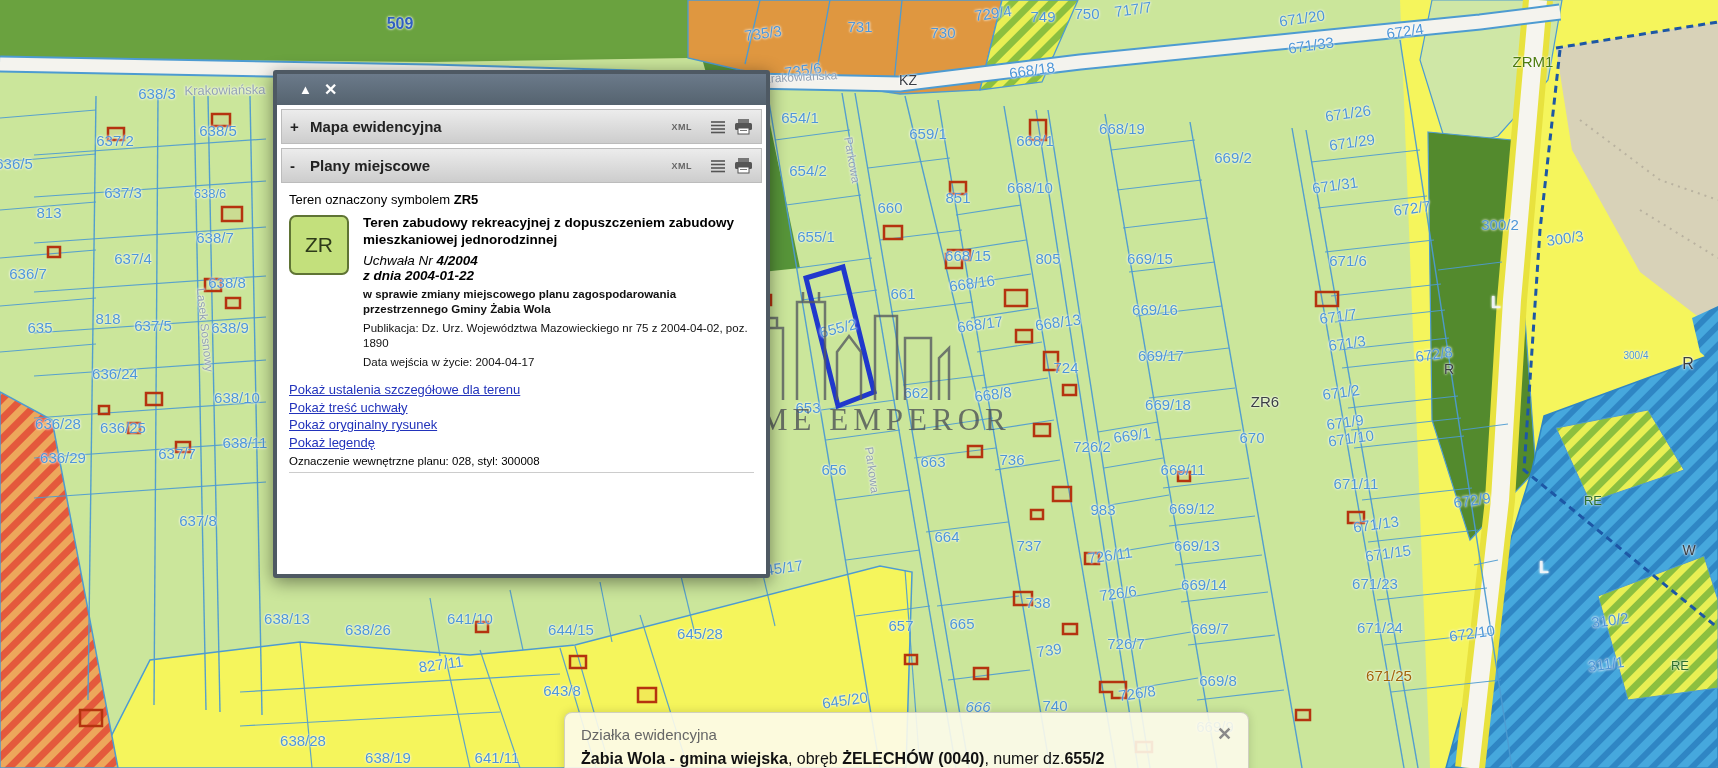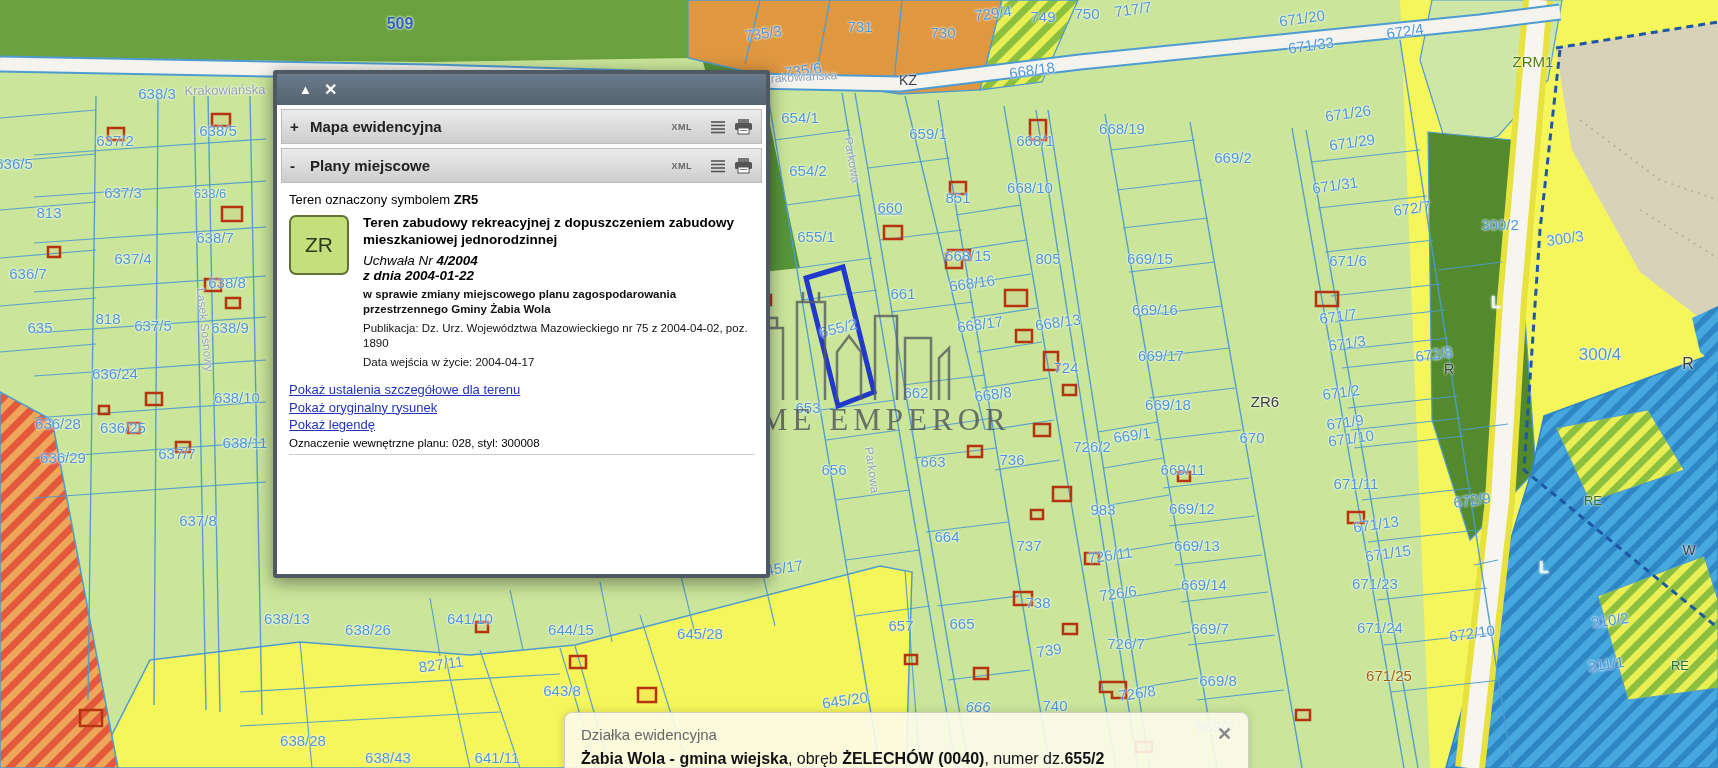--- a/index.html
+++ b/index.html
@@ -309,21 +309,21 @@
       <span class="plabel" style="left: 872px; top: 470px; color: rgb(147, 162, 180); font-size: 12px; transform: translate(-50%, -50%) rotate(82deg);">Parkowa</span>
       <span class="plabel" style="left: 205px; top: 330px; color: rgb(147, 162, 180); font-size: 12px; transform: translate(-50%, -50%) rotate(84deg);">Lasek Sosnowy</span>
       <span class="plabel" style="left: 800px; top: 117px; color: rgb(78, 150, 216); font-size: 15px; transform: translate(-50%, -50%) rotate(0deg);">654/1</span>
       <span class="plabel" style="left: 928px; top: 133px; color: rgb(78, 150, 216); font-size: 15px; transform: translate(-50%, -50%) rotate(0deg);">659/1</span>
       <span class="plabel" style="left: 1035px; top: 140px; color: rgb(78, 150, 216); font-size: 15px; transform: translate(-50%, -50%) rotate(0deg);">668/1</span>
       <span class="plabel" style="left: 1122px; top: 128px; color: rgb(78, 150, 216); font-size: 15px; transform: translate(-50%, -50%) rotate(0deg);">668/19</span>
       <span class="plabel" style="left: 1233px; top: 157px; color: rgb(78, 150, 216); font-size: 15px; transform: translate(-50%, -50%) rotate(0deg);">669/2</span>
       <span class="plabel" style="left: 1348px; top: 113px; color: rgb(78, 150, 216); font-size: 15px; transform: translate(-50%, -50%) rotate(-8deg);">671/26</span>
       <span class="plabel" style="left: 1352px; top: 142px; color: rgb(78, 150, 216); font-size: 15px; transform: translate(-50%, -50%) rotate(-8deg);">671/29</span>
       <span class="plabel" style="left: 808px; top: 170px; color: rgb(78, 150, 216); font-size: 15px; transform: translate(-50%, -50%) rotate(0deg);">654/2</span>
-      <span class="plabel" style="left: 890px; top: 207px; color: rgb(78, 150, 216); font-size: 15px; transform: translate(-50%, -50%) rotate(0deg); text-decoration: underline;">660</span>
+      <span class="plabel" style="left: 890px; top: 207px; color: rgb(78, 150, 216); font-size: 15px; transform: translate(-50%, -50%) rotate(0deg);">660</span>
       <span class="plabel" style="left: 958px; top: 197px; color: rgb(78, 150, 216); font-size: 15px; transform: translate(-50%, -50%) rotate(0deg);">851</span>
       <span class="plabel" style="left: 1030px; top: 187px; color: rgb(78, 150, 216); font-size: 15px; transform: translate(-50%, -50%) rotate(0deg);">668/10</span>
       <span class="plabel" style="left: 1335px; top: 185px; color: rgb(78, 150, 216); font-size: 15px; transform: translate(-50%, -50%) rotate(-8deg);">671/31</span>
       <span class="plabel" style="left: 816px; top: 236px; color: rgb(78, 150, 216); font-size: 15px; transform: translate(-50%, -50%) rotate(0deg);">655/1</span>
       <span class="plabel" style="left: 968px; top: 255px; color: rgb(78, 150, 216); font-size: 15px; transform: translate(-50%, -50%) rotate(0deg);">668/15</span>
       <span class="plabel" style="left: 1048px; top: 258px; color: rgb(78, 150, 216); font-size: 15px; transform: translate(-50%, -50%) rotate(0deg);">805</span>
       <span class="plabel" style="left: 1150px; top: 258px; color: rgb(78, 150, 216); font-size: 15px; transform: translate(-50%, -50%) rotate(0deg);">669/15</span>
       <span class="plabel" style="left: 1348px; top: 260px; color: rgb(78, 150, 216); font-size: 15px; transform: translate(-50%, -50%) rotate(0deg);">671/6</span>
       <span class="plabel" style="left: 1412px; top: 208px; color: rgb(78, 150, 216); font-size: 15px; transform: translate(-50%, -50%) rotate(-8deg);">672/7</span>
       <span class="plabel" style="left: 1500px; top: 224px; color: rgb(78, 150, 216); font-size: 15px; transform: translate(-50%, -50%) rotate(0deg);">300/2</span>
@@ -379,21 +379,21 @@
       <span class="plabel" style="left: 1389px; top: 675px; color: #a16207; font-size: 15px; transform: translate(-50%, -50%) rotate(0deg);">671/25</span>
       <span class="plabel" style="left: 1215px; top: 726px; color: rgb(78, 150, 216); font-size: 15px; transform: translate(-50%, -50%) rotate(0deg);">669/9</span>
       <span class="plabel" style="left: 198px; top: 520px; color: rgb(78, 150, 216); font-size: 15px; transform: translate(-50%, -50%) rotate(0deg);">637/8</span>
       <span class="plabel" style="left: 287px; top: 618px; color: rgb(78, 150, 216); font-size: 15px; transform: translate(-50%, -50%) rotate(0deg);">638/13</span>
       <span class="plabel" style="left: 368px; top: 629px; color: rgb(78, 150, 216); font-size: 15px; transform: translate(-50%, -50%) rotate(0deg);">638/26</span>
       <span class="plabel" style="left: 470px; top: 618px; color: rgb(78, 150, 216); font-size: 15px; transform: translate(-50%, -50%) rotate(0deg);">641/10</span>
       <span class="plabel" style="left: 571px; top: 629px; color: rgb(78, 150, 216); font-size: 15px; transform: translate(-50%, -50%) rotate(0deg);">644/15</span>
       <span class="plabel" style="left: 441px; top: 664px; color: rgb(78, 150, 216); font-size: 15px; transform: translate(-50%, -50%) rotate(-8deg);">827/11</span>
       <span class="plabel" style="left: 780px; top: 568px; color: rgb(78, 150, 216); font-size: 15px; transform: translate(-50%, -50%) rotate(-8deg);">645/17</span>
       <span class="plabel" style="left: 303px; top: 740px; color: rgb(78, 150, 216); font-size: 15px; transform: translate(-50%, -50%) rotate(0deg);">638/28</span>
-      <span class="plabel" style="left: 388px; top: 757px; color: rgb(78, 150, 216); font-size: 15px; transform: translate(-50%, -50%) rotate(0deg);">638/43</span>
+      <span class="plabel" style="left: 388px; top: 757px; color: rgb(78, 150, 216); font-size: 15px; transform: translate(-50%, -50%) rotate(0deg);">638/19</span>
       <span class="plabel" style="left: 497px; top: 757px; color: rgb(78, 150, 216); font-size: 15px; transform: translate(-50%, -50%) rotate(0deg);">641/11</span>
       <span class="plabel" style="left: 562px; top: 690px; color: rgb(78, 150, 216); font-size: 15px; transform: translate(-50%, -50%) rotate(0deg);">643/8</span>
       <span class="plabel" style="left: 700px; top: 633px; color: rgb(78, 150, 216); font-size: 15px; transform: translate(-50%, -50%) rotate(0deg);">645/28</span>
       <span class="plabel" style="left: 845px; top: 700px; color: rgb(78, 150, 216); font-size: 15px; transform: translate(-50%, -50%) rotate(-8deg);">645/20</span>
       <span class="plabel" style="left: 157px; top: 93px; color: rgb(78, 150, 216); font-size: 15px; transform: translate(-50%, -50%) rotate(0deg);">638/3</span>
       <span class="plabel" style="left: 115px; top: 140px; color: rgb(78, 150, 216); font-size: 15px; transform: translate(-50%, -50%) rotate(0deg);">637/2</span>
       <span class="plabel" style="left: 218px; top: 130px; color: rgb(78, 150, 216); font-size: 15px; transform: translate(-50%, -50%) rotate(0deg);">638/5</span>
       <span class="plabel" style="left: 14px; top: 163px; color: rgb(78, 150, 216); font-size: 15px; transform: translate(-50%, -50%) rotate(0deg);">636/5</span>
       <span class="plabel" style="left: 49px; top: 212px; color: rgb(78, 150, 216); font-size: 15px; transform: translate(-50%, -50%) rotate(0deg);">813</span>
       <span class="plabel" style="left: 123px; top: 192px; color: rgb(78, 150, 216); font-size: 15px; transform: translate(-50%, -50%) rotate(0deg);">637/3</span>
@@ -409,21 +409,21 @@
       <span class="plabel" style="left: 115px; top: 373px; color: rgb(78, 150, 216); font-size: 15px; transform: translate(-50%, -50%) rotate(0deg);">636/24</span>
       <span class="plabel" style="left: 237px; top: 373px; color: rgb(78, 150, 216); font-size: 15px; transform: translate(-50%, -50%) rotate(0deg); margin-top: 24px;">638/10</span>
       <span class="plabel" style="left: 58px; top: 423px; color: rgb(78, 150, 216); font-size: 15px; transform: translate(-50%, -50%) rotate(0deg);">636/28</span>
       <span class="plabel" style="left: 123px; top: 427px; color: rgb(78, 150, 216); font-size: 15px; transform: translate(-50%, -50%) rotate(0deg);">636/25</span>
       <span class="plabel" style="left: 245px; top: 442px; color: rgb(78, 150, 216); font-size: 15px; transform: translate(-50%, -50%) rotate(0deg);">638/11</span>
       <span class="plabel" style="left: 63px; top: 457px; color: rgb(78, 150, 216); font-size: 15px; transform: translate(-50%, -50%) rotate(0deg);">636/29</span>
       <span class="plabel" style="left: 177px; top: 453px; color: rgb(78, 150, 216); font-size: 15px; transform: translate(-50%, -50%) rotate(0deg);">637/7</span>
       <span class="plabel" style="left: 1434px; top: 354px; color: rgb(78, 150, 216); font-size: 15px; transform: translate(-50%, -50%) rotate(-8deg);">672/8</span>
       <span class="plabel" style="left: 1472px; top: 500px; color: rgb(78, 150, 216); font-size: 15px; transform: translate(-50%, -50%) rotate(-8deg);">672/9</span>
       <span class="plabel" style="left: 1472px; top: 633px; color: rgb(78, 150, 216); font-size: 15px; transform: translate(-50%, -50%) rotate(-8deg);">672/10</span>
-      <span class="plabel" style="left: 1600px; top: 355px; color: rgb(78, 150, 216); font-size: 17px; transform: translate(-50%, -50%) rotate(0deg);">300/4</span>
+      <span class="plabel" style="left: 1636px; top: 355px; color: rgb(78, 150, 216); font-size: 10px; transform: translate(-50%, -50%) rotate(0deg);">300/4</span>
       <span class="plabel" style="left: 1610px; top: 620px; color: rgb(78, 150, 216); font-size: 15px; transform: translate(-50%, -50%) rotate(-8deg);">310/2</span>
       <span class="plabel" style="left: 1606px; top: 664px; color: rgb(78, 150, 216); font-size: 15px; transform: translate(-50%, -50%) rotate(-8deg);">311/1</span>
       <span class="plabel" style="left: 1533px; top: 61px; color: #4d7c0f; font-size: 15px; transform: translate(-50%, -50%) rotate(0deg);">ZRM1</span>
       <span class="plabel" style="left: 1496px; top: 303px; color: rgb(238, 243, 248); font-size: 16px; font-weight: 700; transform: translate(-50%, -50%) rotate(0deg);">L</span>
       <span class="plabel" style="left: 1544px; top: 568px; color: rgb(238, 243, 248); font-size: 16px; font-weight: 700; transform: translate(-50%, -50%) rotate(0deg);">L</span>
       <span class="plabel" style="left: 1449px; top: 369px; color: rgb(58, 62, 68); font-size: 14px; transform: translate(-50%, -50%) rotate(0deg);">R</span>
       <span class="plabel" style="left: 1688px; top: 364px; color: rgb(58, 62, 68); font-size: 16px; transform: translate(-50%, -50%) rotate(0deg);">R</span>
       <span class="plabel" style="left: 1593px; top: 500px; color: rgb(44, 110, 44); font-size: 13px; transform: translate(-50%, -50%) rotate(0deg);">RE</span>
       <span class="plabel" style="left: 1680px; top: 665px; color: rgb(44, 110, 44); font-size: 13px; transform: translate(-50%, -50%) rotate(0deg);">RE</span>
       <span class="plabel" style="left: 1689px; top: 550px; color: rgb(58, 62, 68); font-size: 14px; transform: translate(-50%, -50%) rotate(0deg);">W</span>
@@ -511,20 +511,21 @@
             <span>Uchwała Nr </span><b>4/2004</b>
           </div>
           <div class="uch" style="font-weight:bold;margin-top:0;">z dnia 2004-01-22</div>
           <div class="small smallb">w sprawie zmiany miejscowego planu zagospodarowania przestrzennego Gminy Żabia Wola</div>
           <div class="small">Publikacja: Dz. Urz. Województwa Mazowieckiego nr 75 z 2004-04-02, poz. 1890</div>
           <div class="small">Data wejścia w życie: 2004-04-17</div>
         </div>
       </div>
       <div class="links" id="panel-links">
           <a>Pokaż ustalenia szczegółowe dla terenu</a>
+          <a>Pokaż treść uchwały</a>
           <a>Pokaż oryginalny rysunek</a>
           <a>Pokaż legendę</a>
         </div>
       <div class="ozn">Oznaczenie wewnętrzne planu: 028, styl: 300008</div>
     </div>
   </div>
 
   <div class="bbar">
     <div class="brow1">
       <span class="btitle">Działka ewidencyjna</span>

